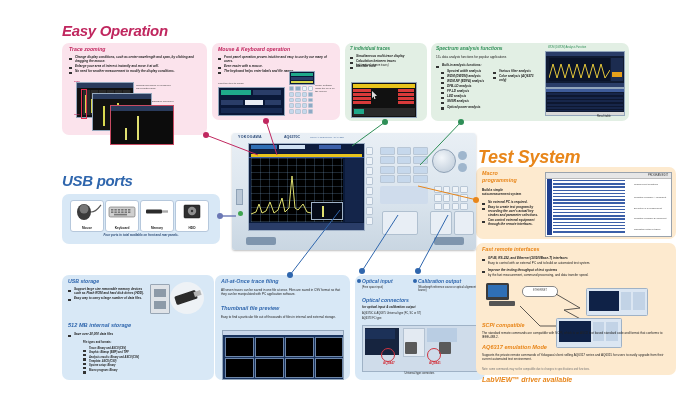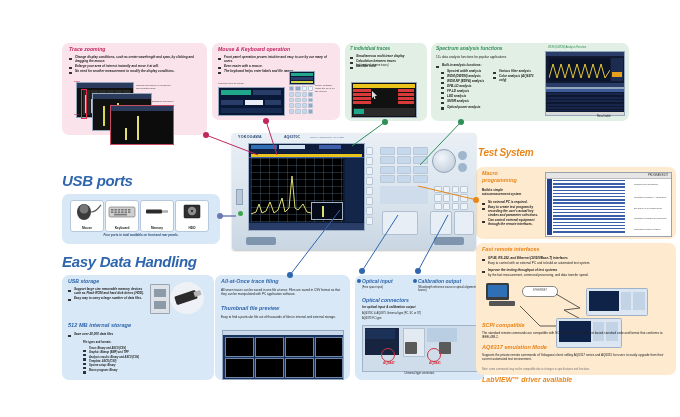--- a/index.html
+++ b/index.html
@@ -53,20 +53,21 @@
   .dot{position:absolute;border-radius:50%;}
 
   .cap{position:absolute;font-size:2.5px;color:#444;}
   .shot{position:absolute;border:.5px solid #93a6bb;}
 </style>
 </head>
 <body>
 
 <div class="page">
 
+  <div class="sec-title pink-title" style="left:62px;top:22px;font-size:15px;">Easy Operation</div>
 
   <div class="panel pink" style="left:62px;top:43px;width:145px;height:92px;"></div>
   <div class="sub pink-title" style="position:absolute;left:69px;top:46px;font-size:5.2px;">Trace zooming</div>
   <ul class="b tiny" style="position:absolute;left:69px;top:55px;width:133px;">
     <li>Change display conditions, such as center wavelength and span, by clicking and dragging the mouse.</li>
     <li>Enlarge your area of interest instantly and move it at will.</li>
     <li>No need for another measurement to modify the display conditions.</li>
   </ul>
 
   <div class="shot" style="left:76px;top:82px;width:56px;height:34px;background:#111;">
@@ -243,21 +244,20 @@
   <div style="position:absolute;left:175px;top:200px;width:32px;height:30px;background:#fff;border-radius:3px;border:.5px solid #b6c8dc;">
     <svg width="32" height="20" viewBox="0 0 32 20">
       <rect x="8" y="4" width="16" height="13" rx="1" fill="#2f2f2f" stroke="#111" stroke-width=".5"></rect>
       <circle cx="16" cy="10" r="4.2" fill="#8e8e8e"></circle>
       <circle cx="16" cy="10" r="1.2" fill="#333"></circle>
     </svg>
     <div style="position:absolute;left:0;right:0;bottom:1px;text-align:center;font-size:3.2px;font-weight:bold;">HDD</div>
   </div>
   <div style="position:absolute;left:62px;top:233px;width:158px;text-align:center;font-size:3px;font-style:italic;font-weight:bold;color:#2f4d77;">Four ports in total available on front and rear panels.</div>
 
-  <div class="sec-title blue-title" style="left:62px;top:253px;font-size:15px;">Easy Data Handling</div>
   <div class="panel bluepanel" style="left:62px;top:275px;width:152px;height:105px;"></div>
   <div class="sub blue-title" style="position:absolute;left:68px;top:278px;font-size:5.2px;">USB storage</div>
   <ul class="b tiny" style="position:absolute;left:68px;top:287px;width:78px;">
     <li>Support large size removable memory devices  such as Flash ROM and hard disk drives (HDD).</li>
     <li>Easy way to carry a large number of data files.</li>
   </ul>
 
   <div style="position:absolute;left:150px;top:284px;width:18px;height:28px;background:#dfe3e8;border:.5px solid #98a6b5;border-radius:1px;">
     <div style="position:absolute;left:3px;top:4px;width:12px;height:8px;background:#8d9aa8;"></div>
     <div style="position:absolute;left:3px;top:16px;width:12px;height:8px;background:#8d9aa8;"></div>
@@ -316,21 +316,21 @@
     <div style="position:absolute;left:64px;top:2px;width:30px;height:14px;background:#b9cde3;"></div>
     <div style="position:absolute;left:42px;top:16px;width:12px;height:12px;background:#5a5a5a;border-radius:1px;"></div>
     <div style="position:absolute;left:76px;top:16px;width:12px;height:12px;background:#5a5a5a;border-radius:1px;"></div>
     <div style="position:absolute;left:18px;top:22px;width:12px;height:12px;border:1px solid #d2343f;border-radius:50%;"></div>
     <div style="position:absolute;left:64px;top:22px;width:12px;height:12px;border:1px solid #d2343f;border-radius:50%;"></div>
     <div style="position:absolute;left:20px;top:35px;font-size:3.2px;font-weight:bold;color:#d2343f;">AQ9447</div>
     <div style="position:absolute;left:66px;top:35px;font-size:3.2px;font-weight:bold;color:#d2343f;">AQ9441</div>
   </div>
   <div class="xtiny" style="position:absolute;left:362px;top:372px;width:115px;text-align:center;">Universal type connectors</div>
 
-  <div class="sec-title orange-title" style="left:478px;top:148px;font-size:10px;line-height:1.05;">Test System</div>
+  <div class="sec-title orange-title" style="left:478px;top:148px;font-size:18px;line-height:1.05;">Test System</div>
 
   <div class="panel orange" style="left:476px;top:167px;width:200px;height:72px;"></div>
   <div class="sub orange-title" style="position:absolute;left:482px;top:170px;font-size:5.4px;">Macro</div>
   <div class="sub orange-title" style="position:absolute;left:482px;top:177px;font-size:5.4px;">programming</div>
   <div class="tiny" style="position:absolute;left:482px;top:188px;font-weight:bold;">Build a simple</div>
   <div class="tiny" style="position:absolute;left:482px;top:192px;font-weight:bold;">auto-measurement system</div>
   <ul class="b tiny" style="position:absolute;left:482px;top:200px;width:58px;">
     <li>No external PC is required.</li>
     <li>Easy to create test program by recording the user's actual key strokes and parameter selections.</li>
     <li>Can control external equipment through the remote interfaces.</li>

